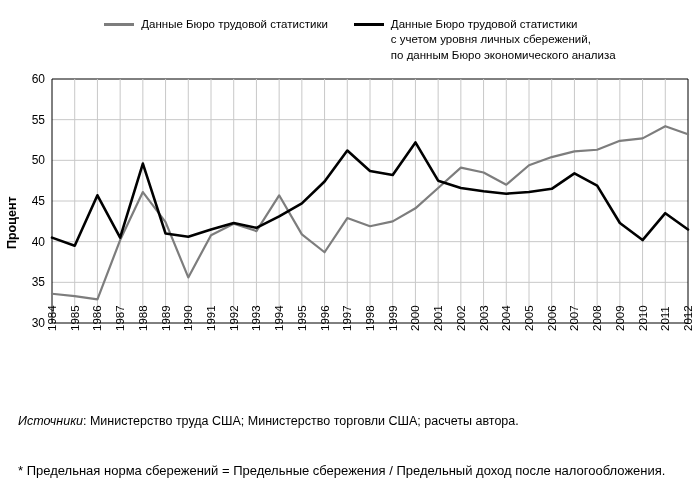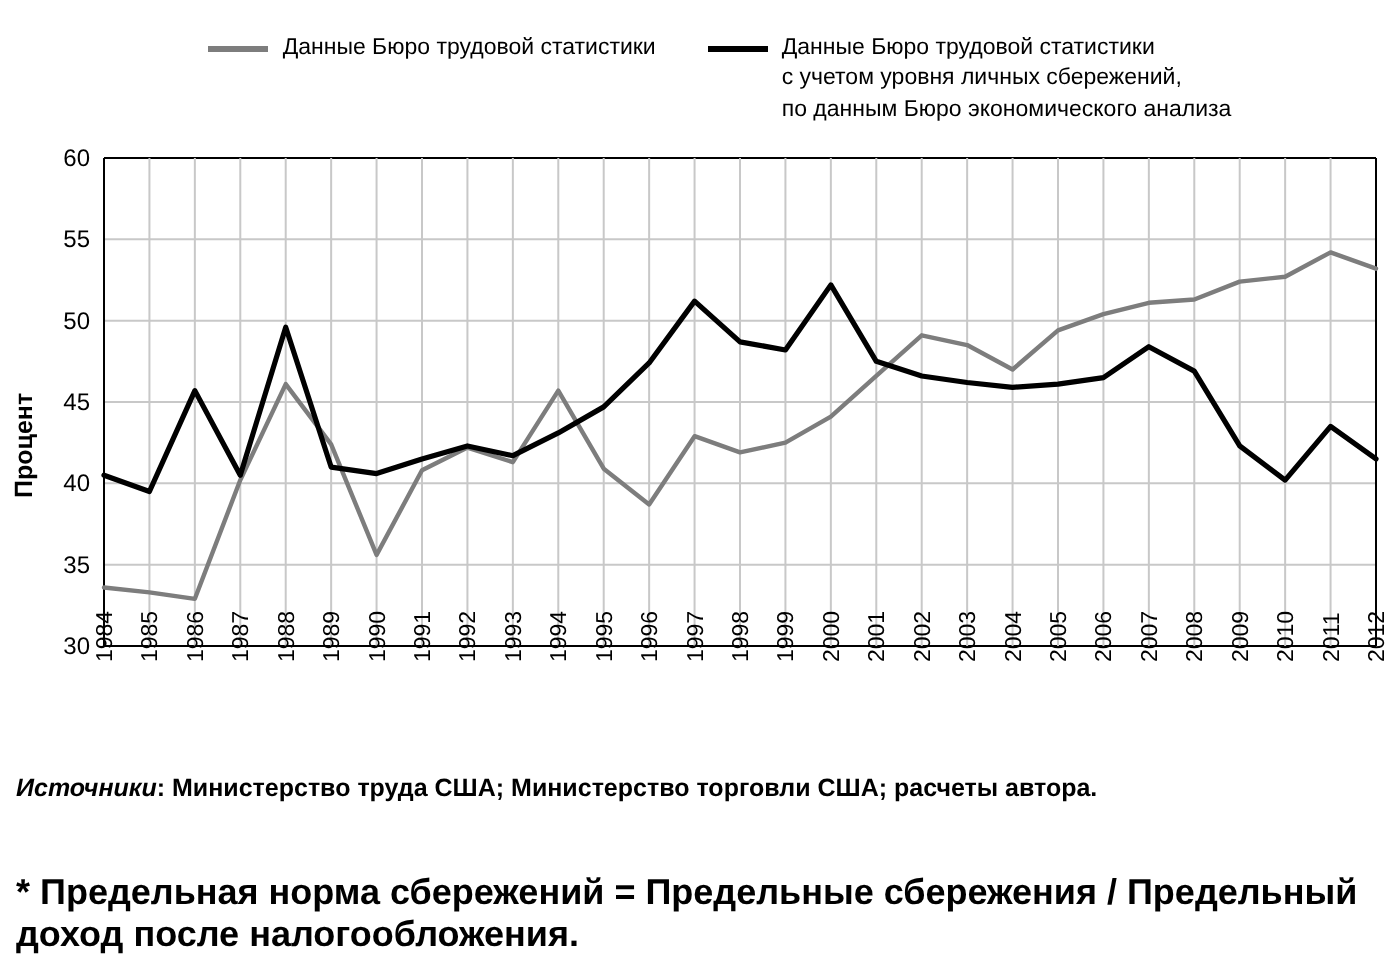--- a/index.html
+++ b/index.html
@@ -61,34 +61,33 @@
     top: 178px;
     transform: rotate(-90deg);
     transform-origin: left top;
     font-size: 12.5px;
     font-weight: bold;
     white-space: nowrap;
   }
   svg.plot { display: block; }
   .footnotes {
     position: absolute;
-    left: 8px;
+    left: 18px;
     right: 8px;
     bottom: 8px;
-    font-weight: bold;
   }
   .source-line {
     font-size: 12.5px;
     margin-bottom: 14px;
   }
   .source-line .it {
     font-style: italic;
   }
   .star-note {
-    font-size: 18px;
+    font-size: 13px;
     margin-top: 35px;
   }
 </style>
 </head>
 <body>
 
 <div class="title-block">
 </div>
 
 <div class="legend">

